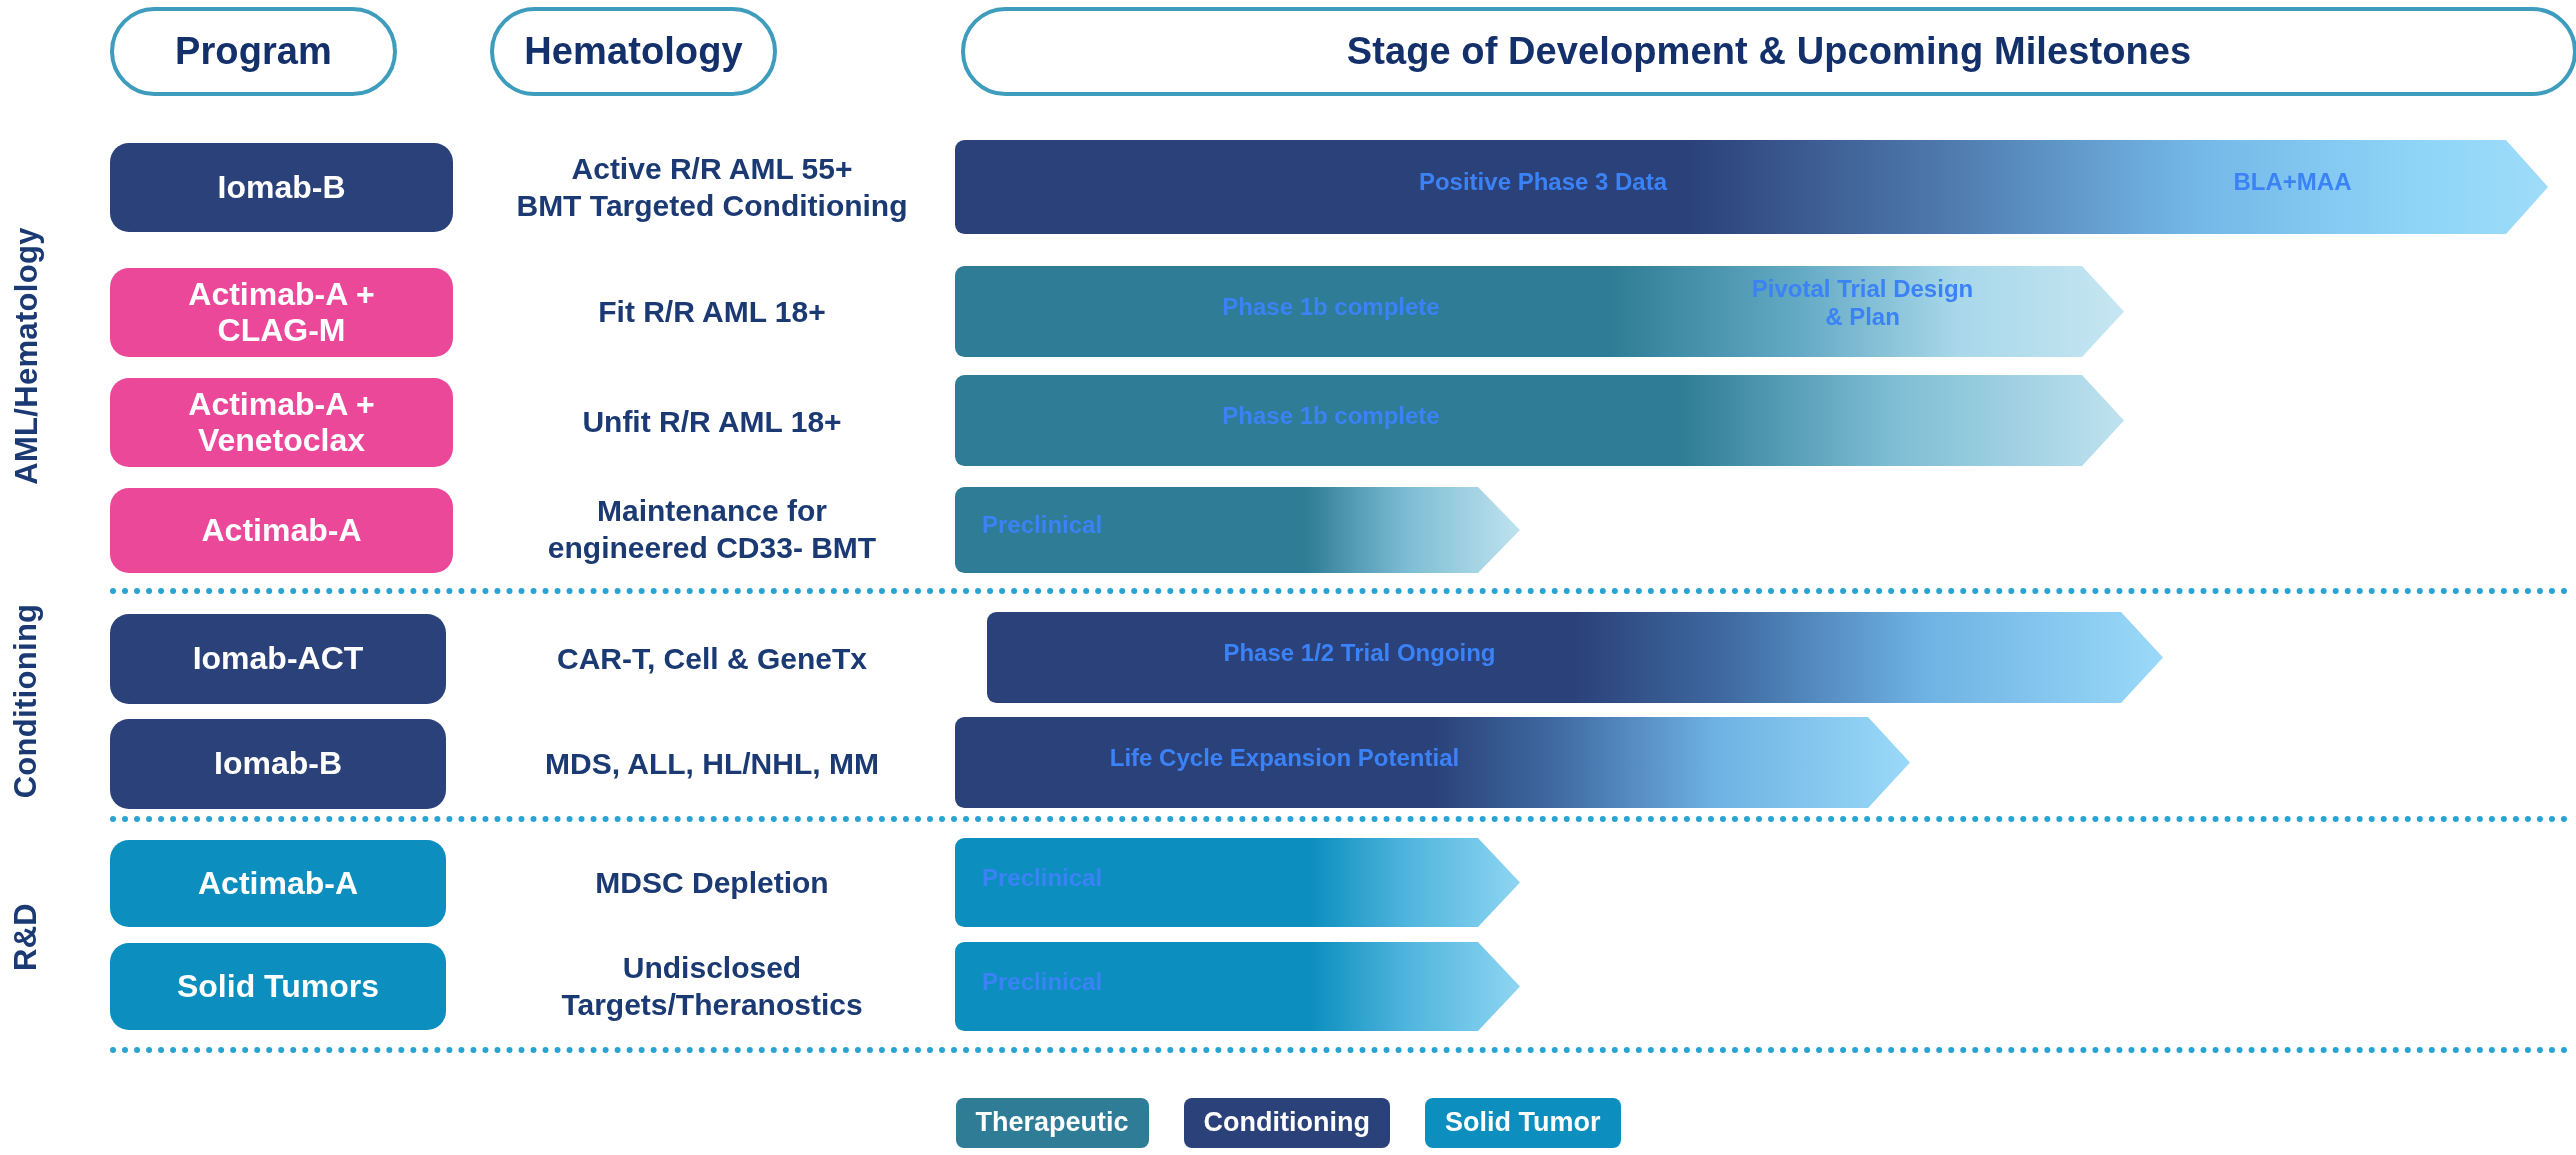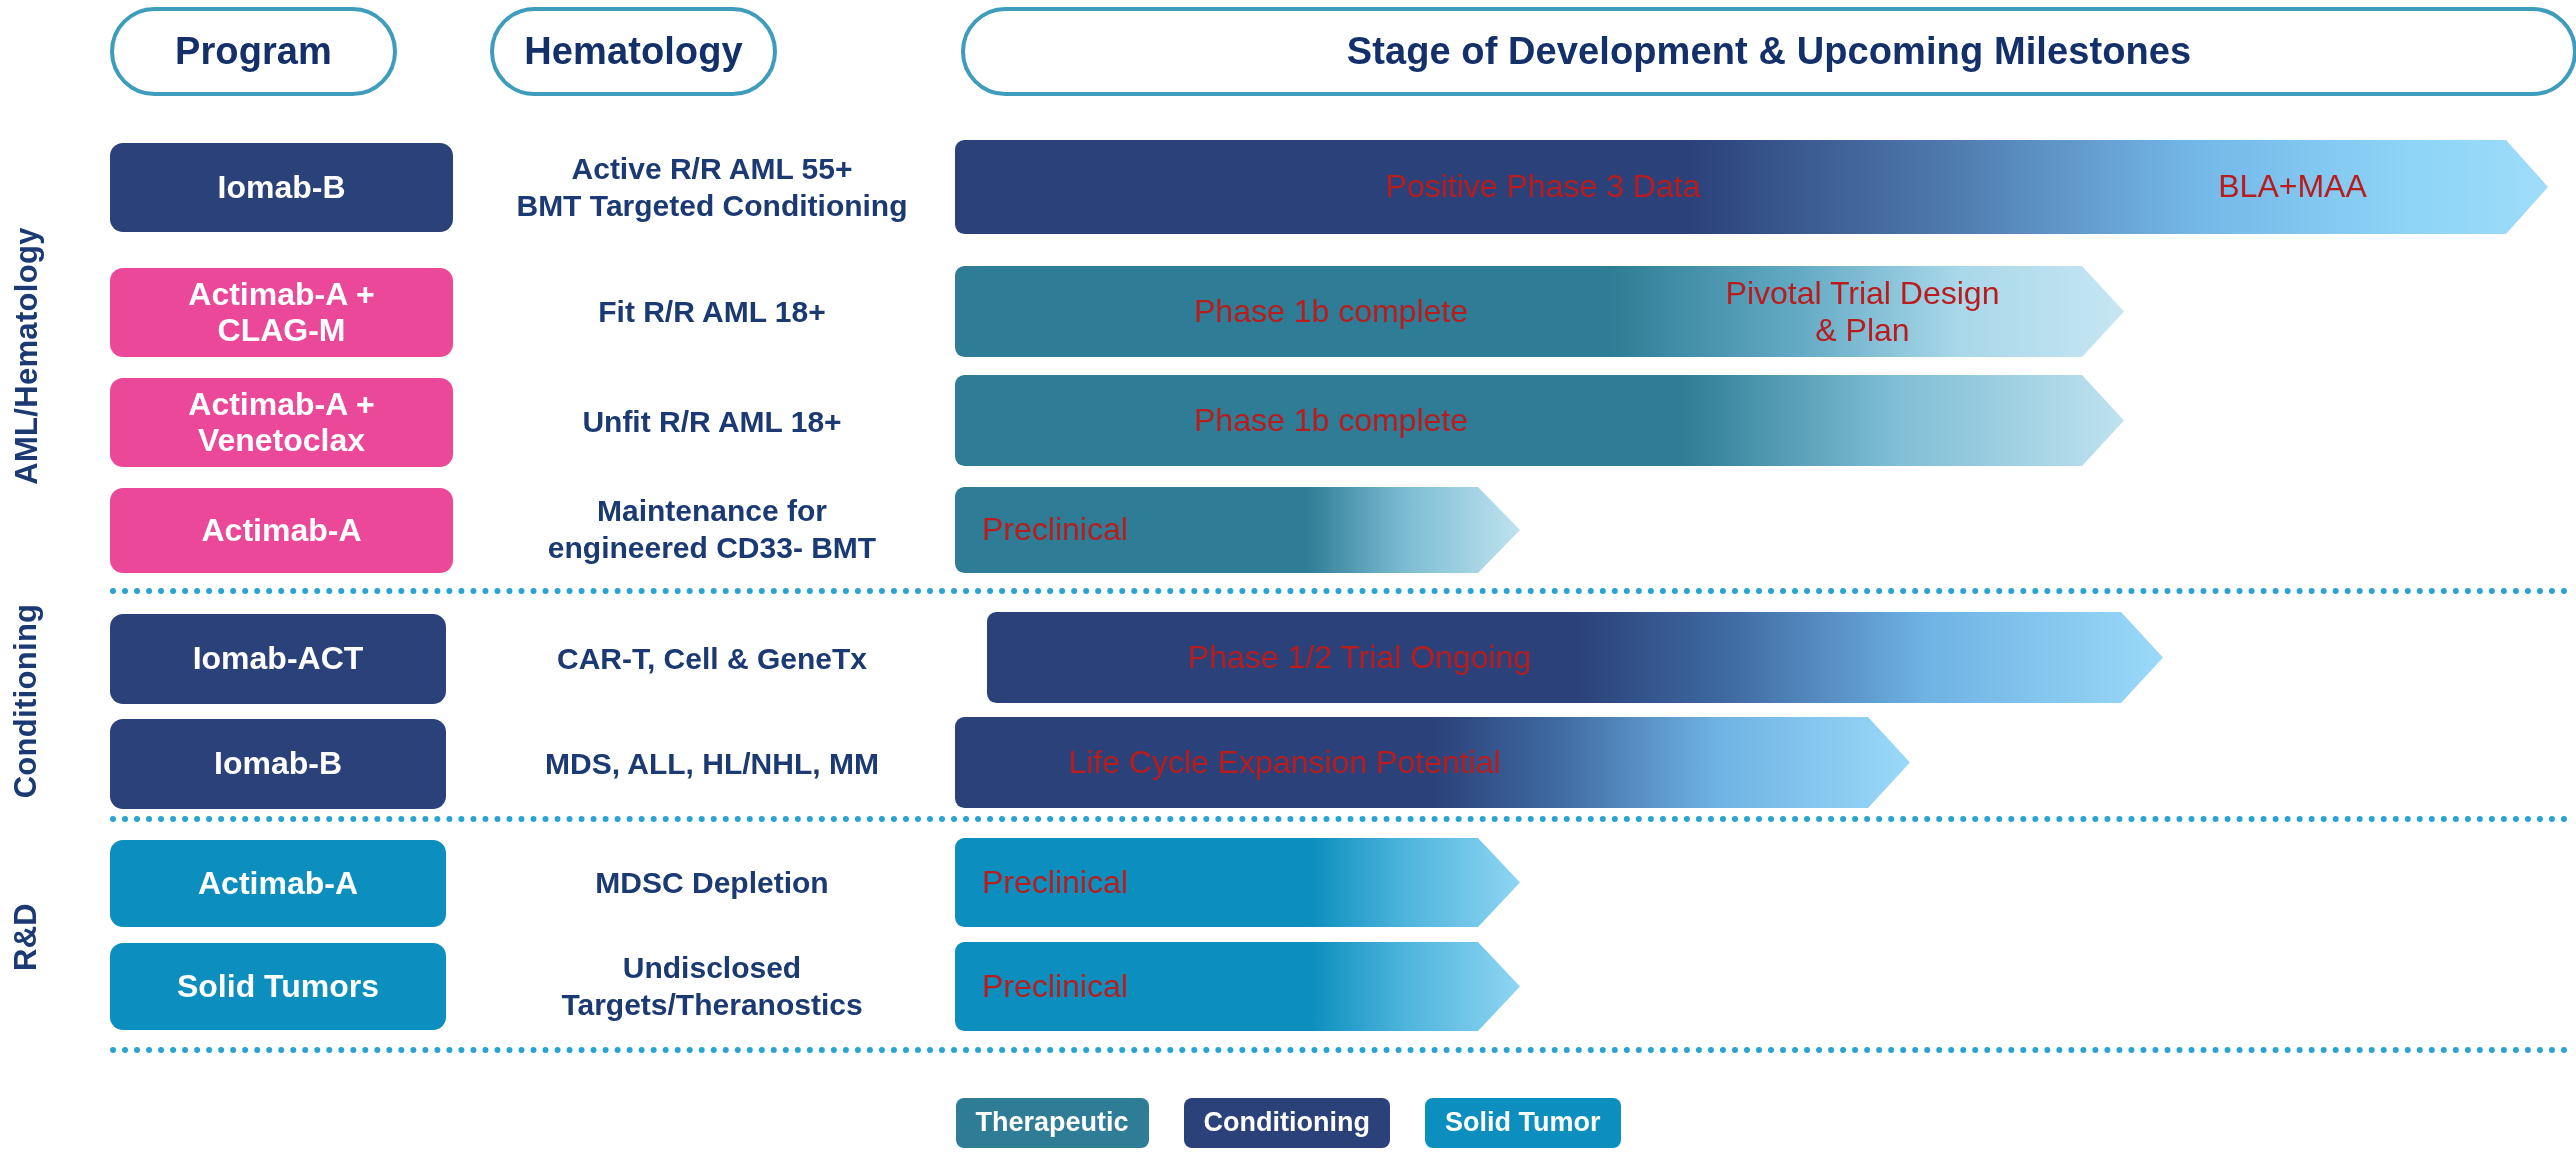--- a/index.html
+++ b/index.html
@@ -35,21 +35,21 @@
     font-size:31px;
     letter-spacing:0.3px;
   }
   #grp-aml{top:132px;height:447px;}
   #grp-cond{top:587px;height:227px;}
   #grp-rd{top:822px;height:229px;}
 
   
   .chip{
     position:absolute;
-    border-radius:13px;
+    border-radius:19px;
     display:flex;align-items:center;justify-content:center;
     text-align:center;
     color:#ffffff;
     font-weight:bold;
     font-size:32px;
     line-height:1.12;
     padding:0 6.7px;
     box-sizing:border-box;
   }
   .chip.c-cond{background:#2b4179;}
@@ -72,23 +72,23 @@
     position:absolute;
     display:flex;align-items:center;
   }
   .bar .shape{
     position:absolute;inset:0;
     clip-path:polygon(0 0, calc(100% - 42px) 0, 100% 50%, calc(100% - 42px) 100%, 0 100%);
     border-radius:9.4px 0 0 9.4px;
   }
   .bar .lbl{
     position:absolute;
-    color:#b91c1c;
-    font-weight:normal;
-    font-size:32px;
+    color:#3b82f6;
+    font-weight:bold;
+    font-size:24px;
     line-height:1.15;
     text-align:center;
     white-space:pre-line;
   }
   .g-cond{background:linear-gradient(90deg,#2b4179 0%,#2b4179 46%,#4e79ad 62%,#74b8e8 78%,#8ed5f7 92%,#9fdcfa 100%);}
   .g-cond-s{background:linear-gradient(90deg,#2b4179 0%,#2b4179 50%,#3f6aa2 63%,#6fb3e4 80%,#9ad9f8 100%);}
   .g-ther{background:linear-gradient(90deg,#2e7c95 0%,#2e7c95 56%,#63a9c4 72%,#a9d8ea 86%,#c6e6f2 100%);}
   .g-ther-s{background:linear-gradient(90deg,#2e7c95 0%,#2e7c95 62%,#7dbdd4 80%,#bfe2ef 100%);}
   .g-sol{background:linear-gradient(90deg,#0c8fbe 0%,#0c8fbe 63%,#4fb5dd 80%,#8ed5f2 100%);}
 

